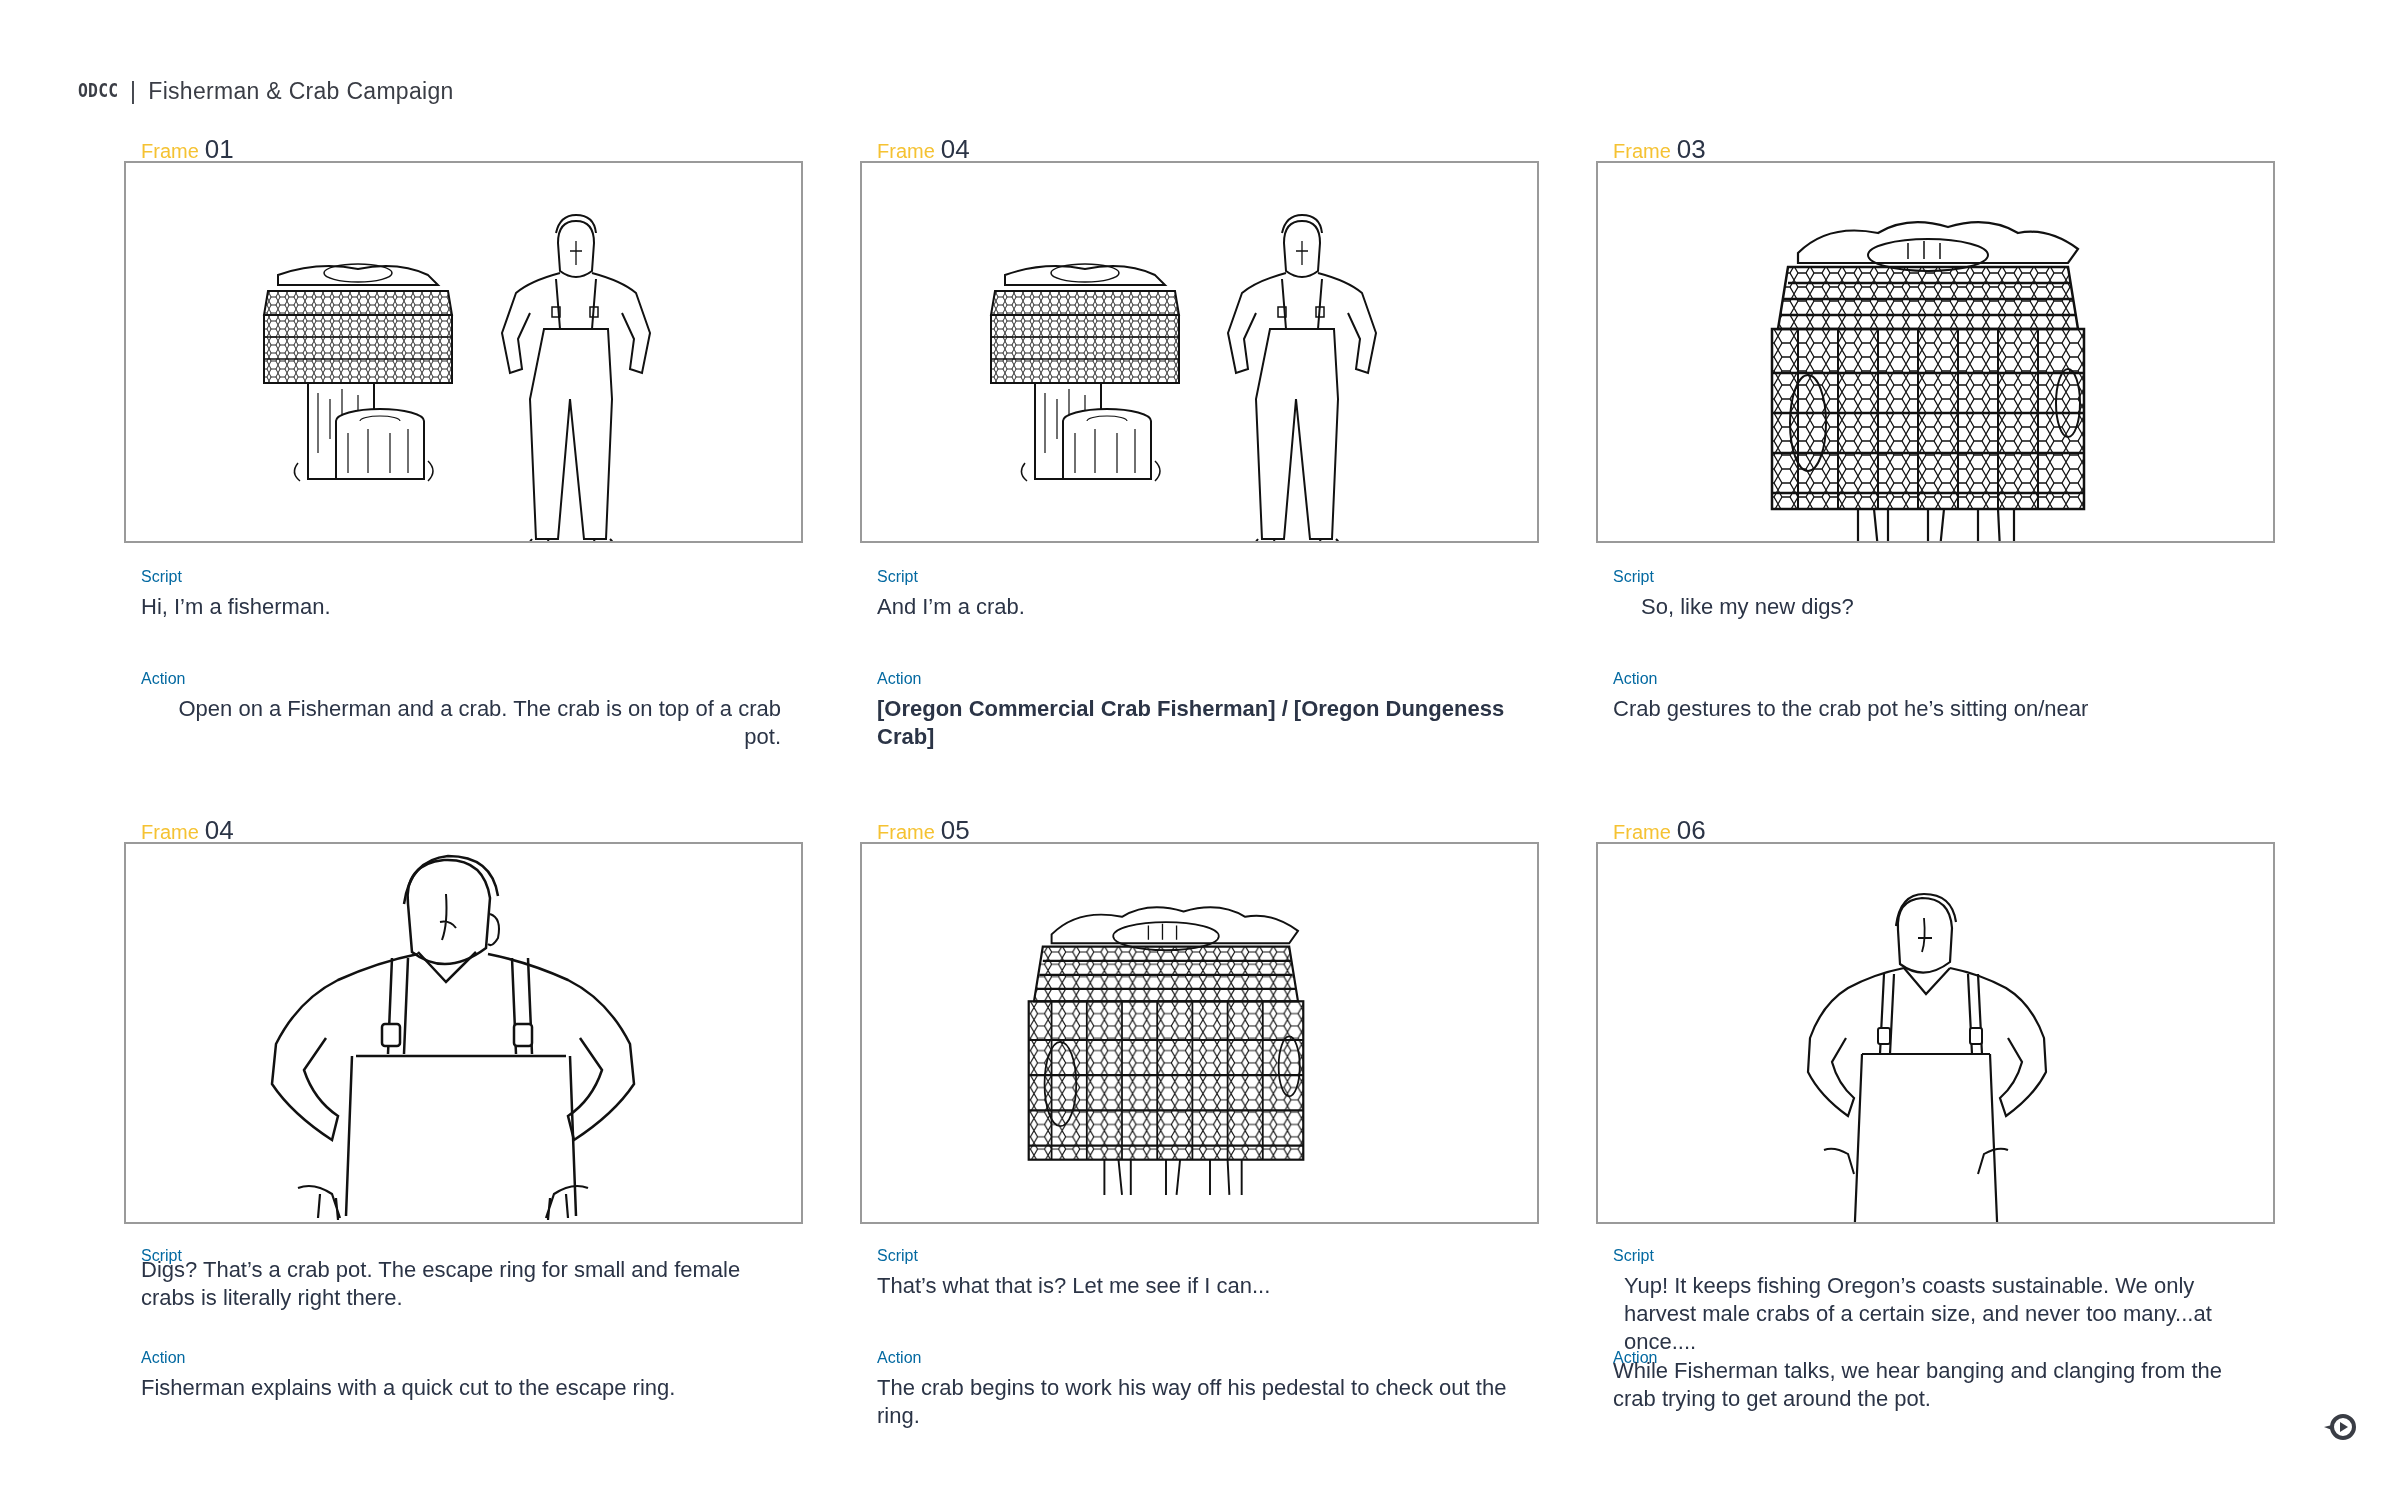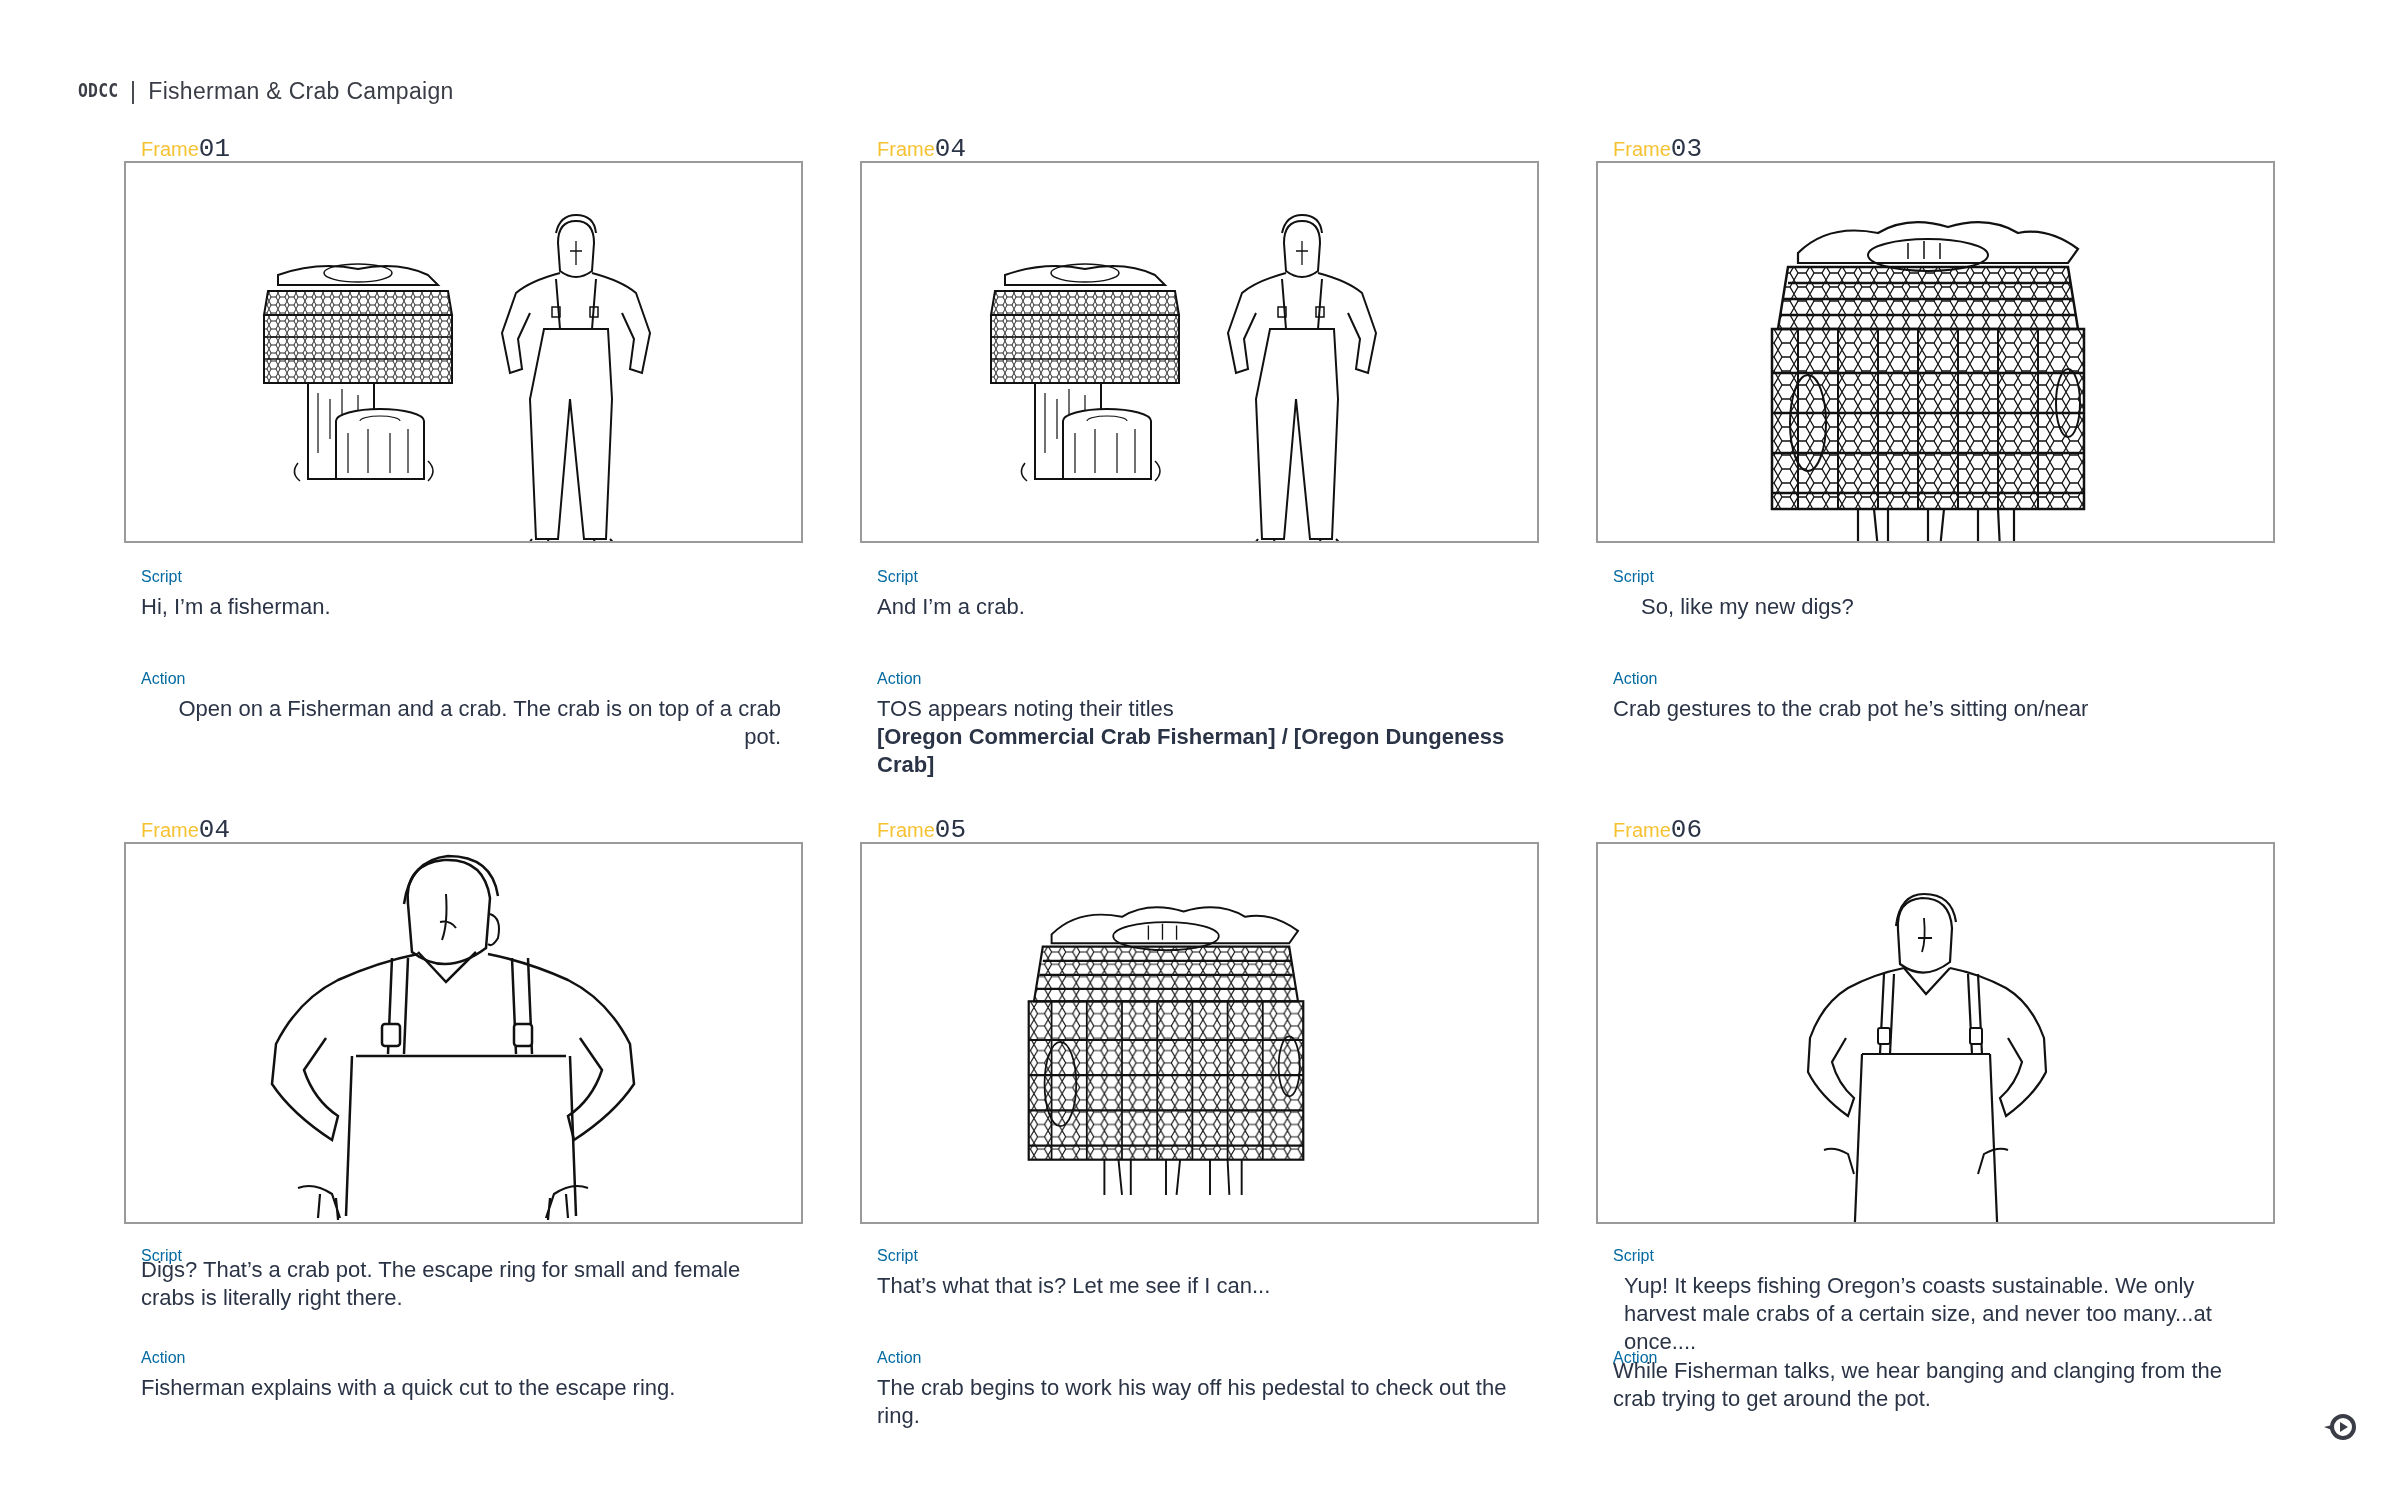--- a/index.html
+++ b/index.html
@@ -4,21 +4,21 @@
 <style>
   html, body { margin:0; padding:0; background:#ffffff; }
   body { width:2400px; height:1500px; position:relative; overflow:hidden;
          font-family:"Liberation Sans", sans-serif; color:#2b3446; }
   .header { position:absolute; left:78px; top:78px; font-size:23px; color:#3a3d45; letter-spacing:0.3px; display:flex; align-items:flex-start; }
   .header .brand { font-family:"DejaVu Sans Mono", monospace; font-weight:bold; font-size:20px; transform:scaleX(0.82); transform-origin:left center; display:inline-block; width:44px; }
   .header .sep { margin:0 12px 0 8px; }
   .frame { position:absolute; width:677px; }
   .frame-title { position:absolute; left:17px; top:0; white-space:nowrap; }
   .frame-title .lbl { color:#f5c232; font-size:20px; }
-  .frame-title .num { color:#2b3446; font-size:26px; margin-left:0;font-family:Liberation Mono, monospace; }
+  .frame-title .num { color:#2b3446; font-size:26px; margin-left:6px; }
   .panel { position:absolute; left:0; top:27px; width:675px; height:378px; border:2px solid #9a9a9a; background:#fff; overflow:hidden; }
   .panel svg { position:absolute; left:0; top:0; width:675px; height:378px; }
   .sec-label { position:absolute; left:17px; color:#0369a1; font-size:16px; }
   .sec-text { position:absolute; left:17px; width:640px; color:#2b3446; font-size:22px; line-height:28px; }
   .sec-text b { font-weight:bold; }
   .play-icon { position:absolute; left:2322px; top:1412px; width:36px; height:30px; }
 </style>
 </head>
 <body>
 
@@ -135,21 +135,20 @@
   <div class="panel">
     <svg viewBox="0 0 675 378">
       <use href="#pot-small" transform="translate(143,230)"></use>
       <use href="#fisher-full" transform="translate(434,240)"></use>
     </svg>
   </div>
   <div class="sec-label" style="top:434px;">Script</div>
   <div class="sec-text" style="top:459px;">And I’m a crab.</div>
   <div class="sec-label" style="top:536px;">Action</div>
   <div class="sec-text" style="top:561px;">
-    <div>TOS appears noting their titles</div>
     <b>[Oregon Commercial Crab Fisherman] / [Oregon Dungeness Crab]</b>
   </div>
 </div>
 
 <div class="frame" style="left:1596px; top:134px;">
   <div class="frame-title">
     <span class="lbl">Frame</span><span class="num">03</span>
   </div>
   <div class="panel">
     <svg viewBox="0 0 675 378">

